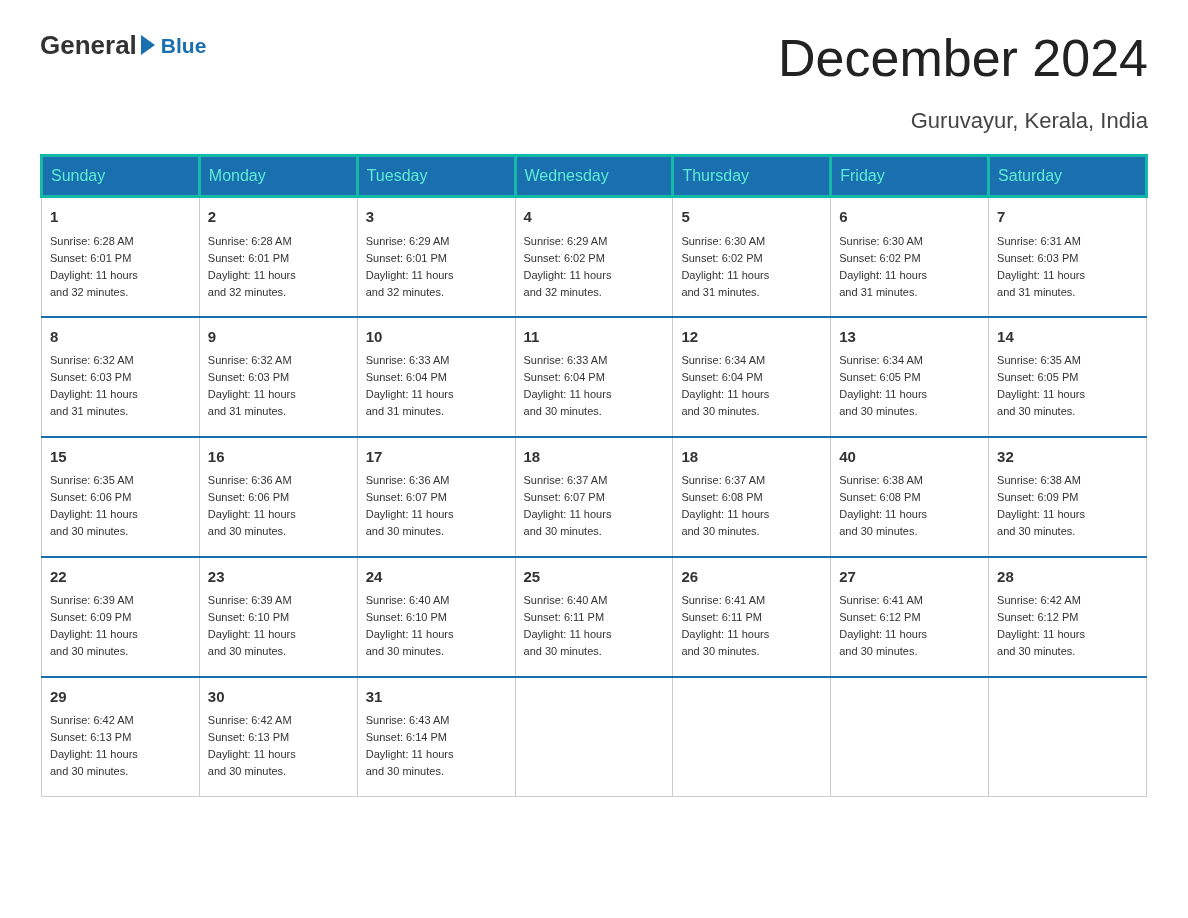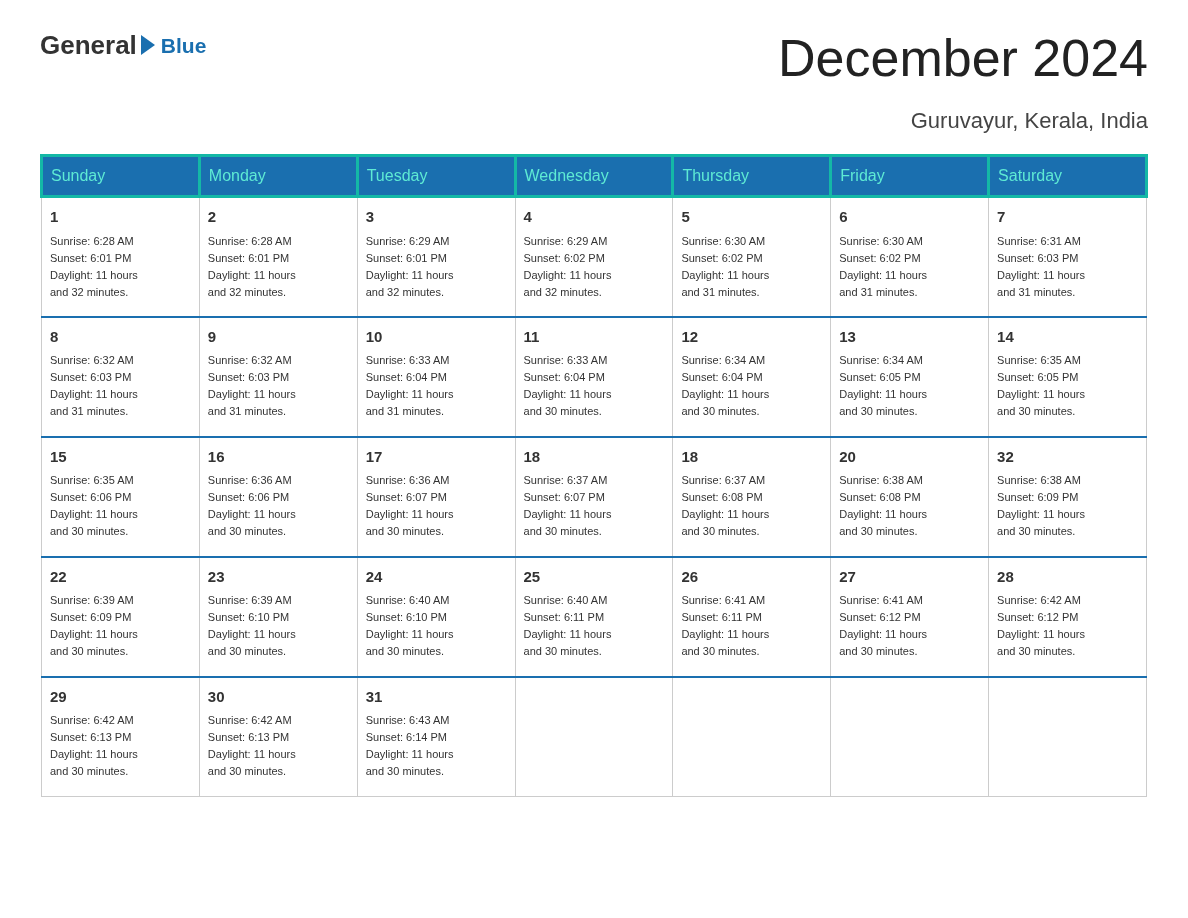--- a/index.html
+++ b/index.html
@@ -195,21 +195,21 @@
         </td>
         <td>
           <span class="day-number">18</span>
           <div class="day-info">Sunrise: 6:37 AM<br>Sunset: 6:07 PM<br>Daylight: 11 hours<br>and 30 minutes.</div>
         </td>
         <td>
           <span class="day-number">18</span>
           <div class="day-info">Sunrise: 6:37 AM<br>Sunset: 6:08 PM<br>Daylight: 11 hours<br>and 30 minutes.</div>
         </td>
         <td>
-          <span class="day-number">20</span>
+          <span class="day-number">40</span>
           <div class="day-info">Sunrise: 6:38 AM<br>Sunset: 6:08 PM<br>Daylight: 11 hours<br>and 30 minutes.</div>
         </td>
         <td>
           <span class="day-number">32</span>
           <div class="day-info">Sunrise: 6:38 AM<br>Sunset: 6:09 PM<br>Daylight: 11 hours<br>and 30 minutes.</div>
         </td>
       </tr>
       <tr>
         <td>
           <span class="day-number">22</span>

